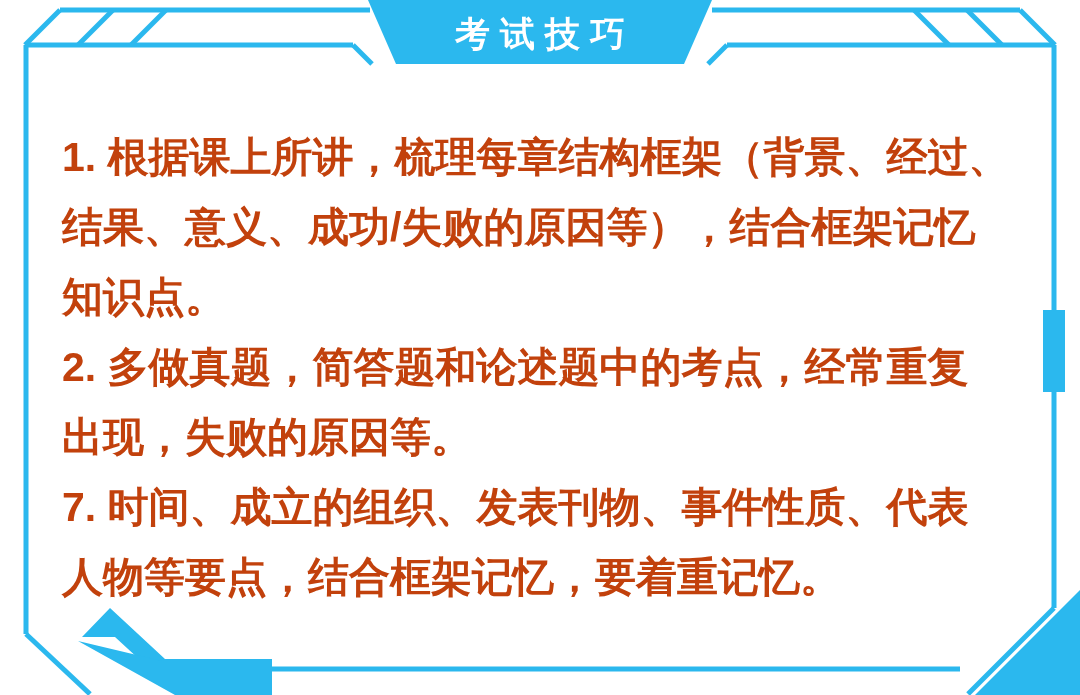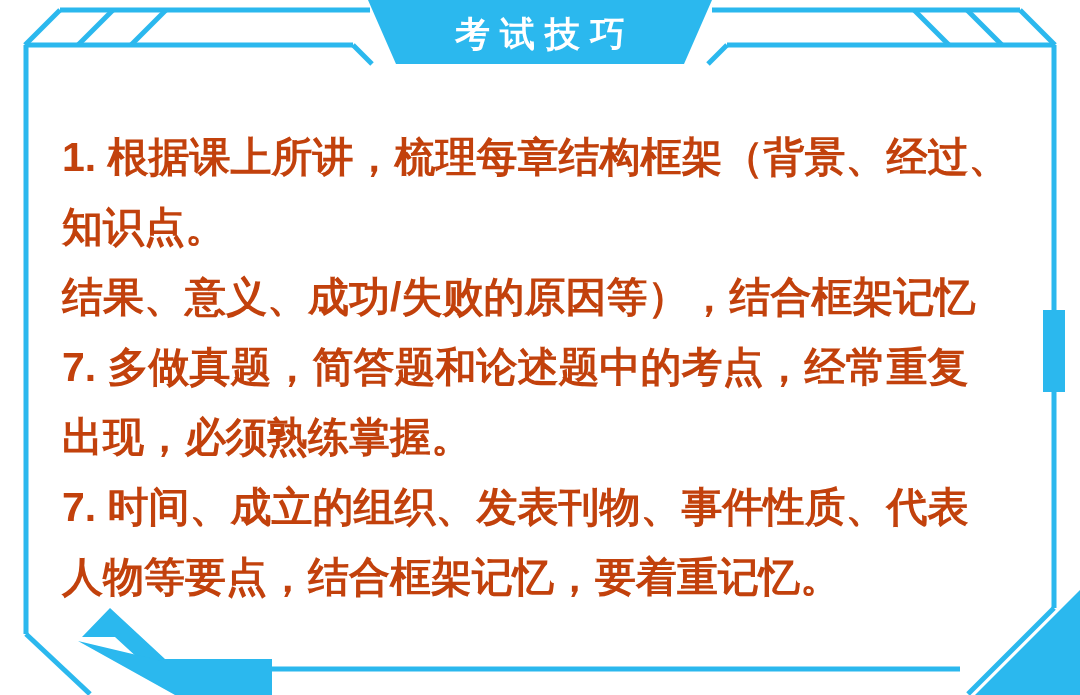--- a/index.html
+++ b/index.html
@@ -118,21 +118,21 @@
 
   <div id="banner-wrap">
     <svg width="1080" height="70" viewBox="0 0 1080 70">
       <path d="M 368 0 L 712 0 L 684 64 L 396 64 Z" fill="#2bb8ee"></path>
     </svg>
     <div id="banner-title">考试技巧</div>
   </div>
 
   <div id="tips-body">
     <div class="tip-line">1. 根据课上所讲，梳理每章结构框架（背景、经过、</div>
+    <div class="tip-line">结果、意义、成功/失败的原因等），结合框架记忆</div>
     <div class="tip-line">知识点。</div>
-    <div class="tip-line">结果、意义、成功/失败的原因等），结合框架记忆</div>
-    <div class="tip-line">7. 多做真题，简答题和论述题中的考点，经常重复</div>
-    <div class="tip-line">出现，必须熟练掌握。</div>
+    <div class="tip-line">2. 多做真题，简答题和论述题中的考点，经常重复</div>
+    <div class="tip-line">出现，失败的原因等。</div>
     <div class="tip-line">7. 时间、成立的组织、发表刊物、事件性质、代表</div>
     <div class="tip-line">人物等要点，结合框架记忆，要着重记忆。</div>
   </div>
 
 </div>
 
 </body></html>

